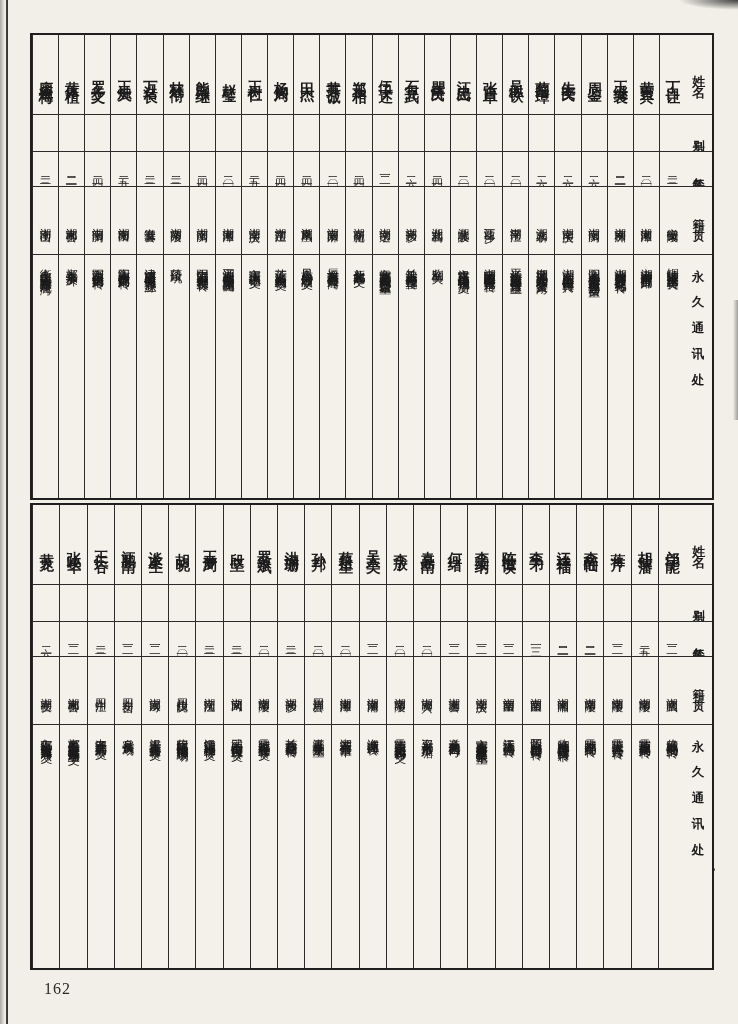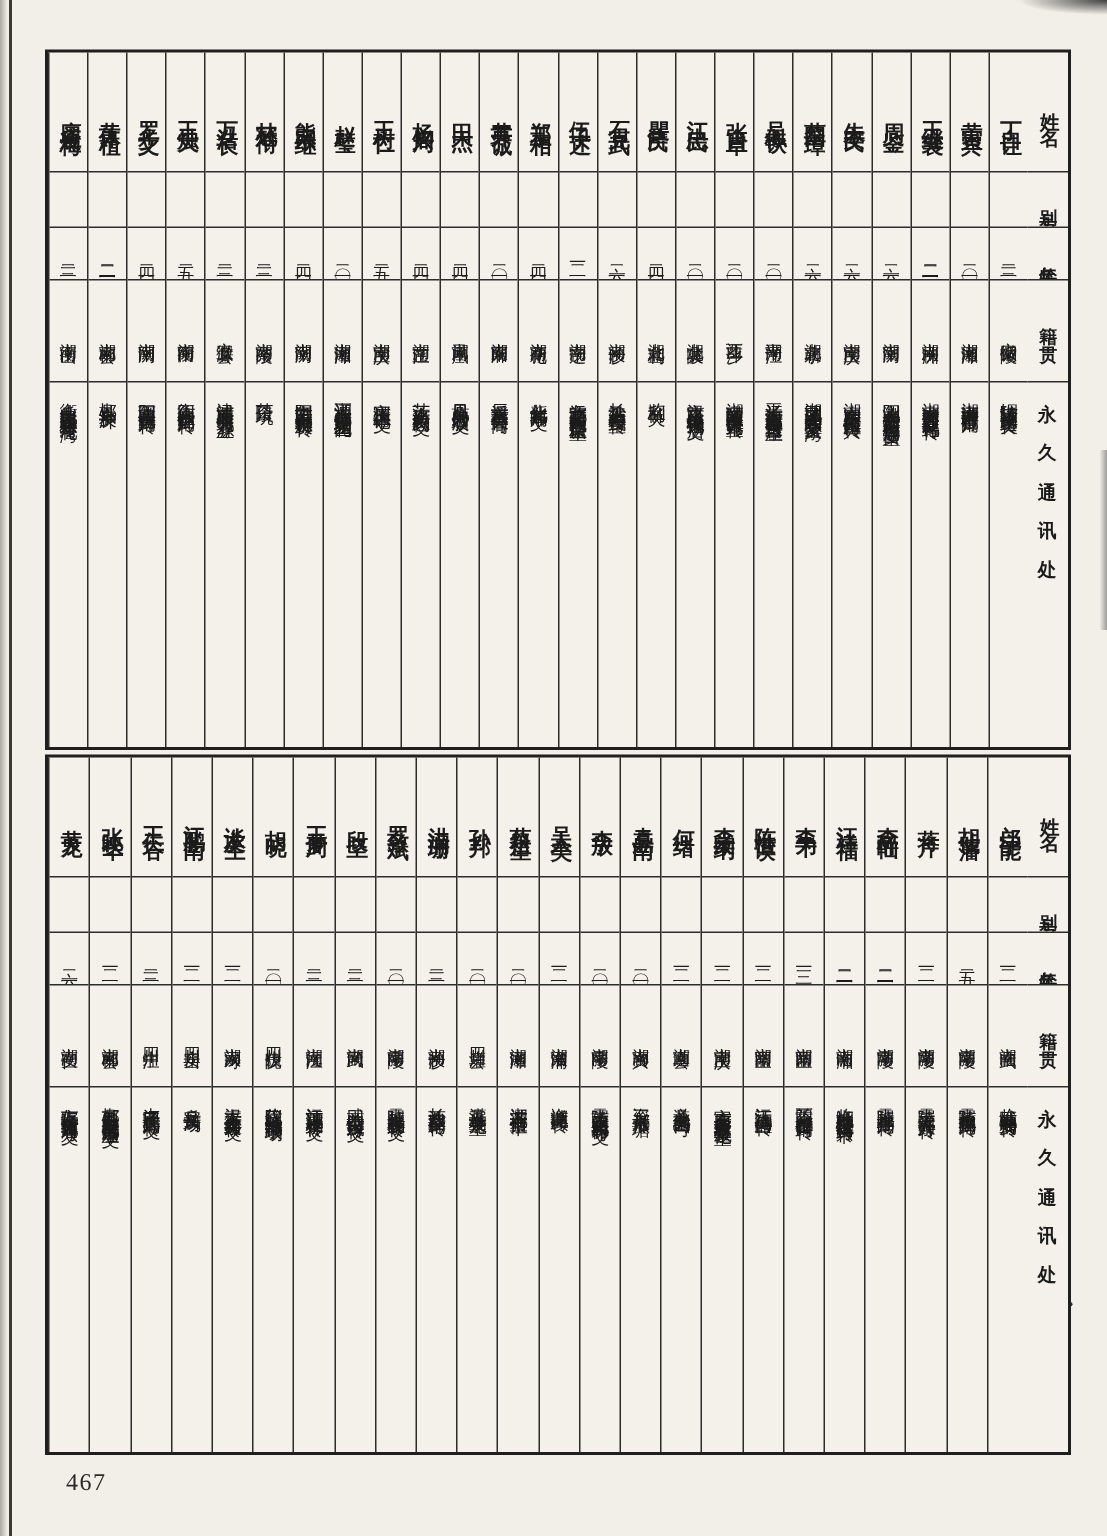--- a/index.html
+++ b/index.html
@@ -944,13 +944,13 @@
           <span>湖南安仁</span>
         </div>
     <div class="cell c-addr">
           <span>安仁万隆馆转南雷庙厚兴号交</span>
         </div>
   </div>
     </section>
 
 </div>
 
-<div class="pagenum">467</div>
+<div class="pagenum">162</div>
 
 </body></html>

